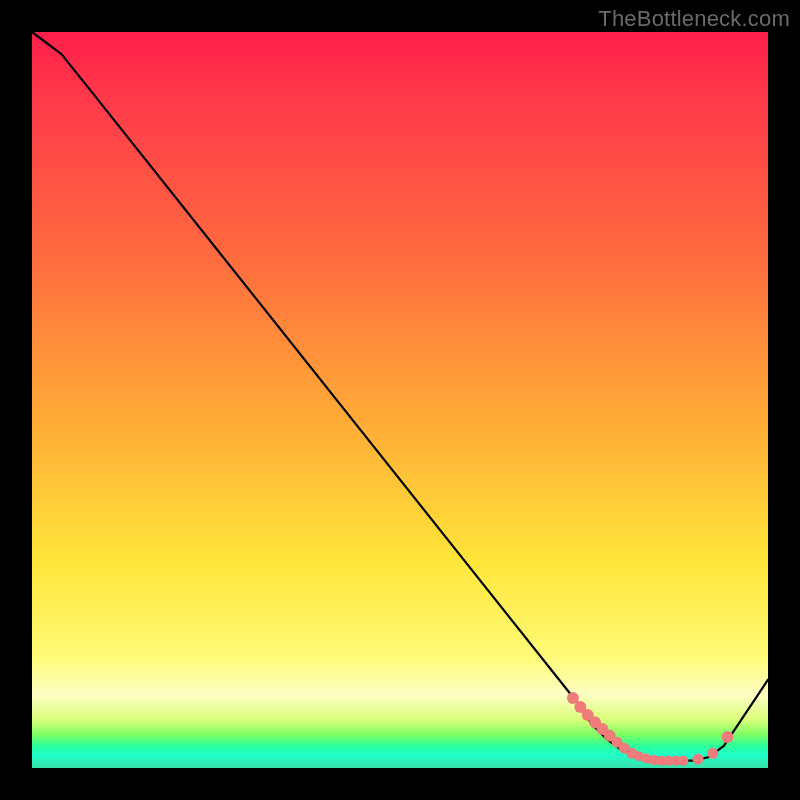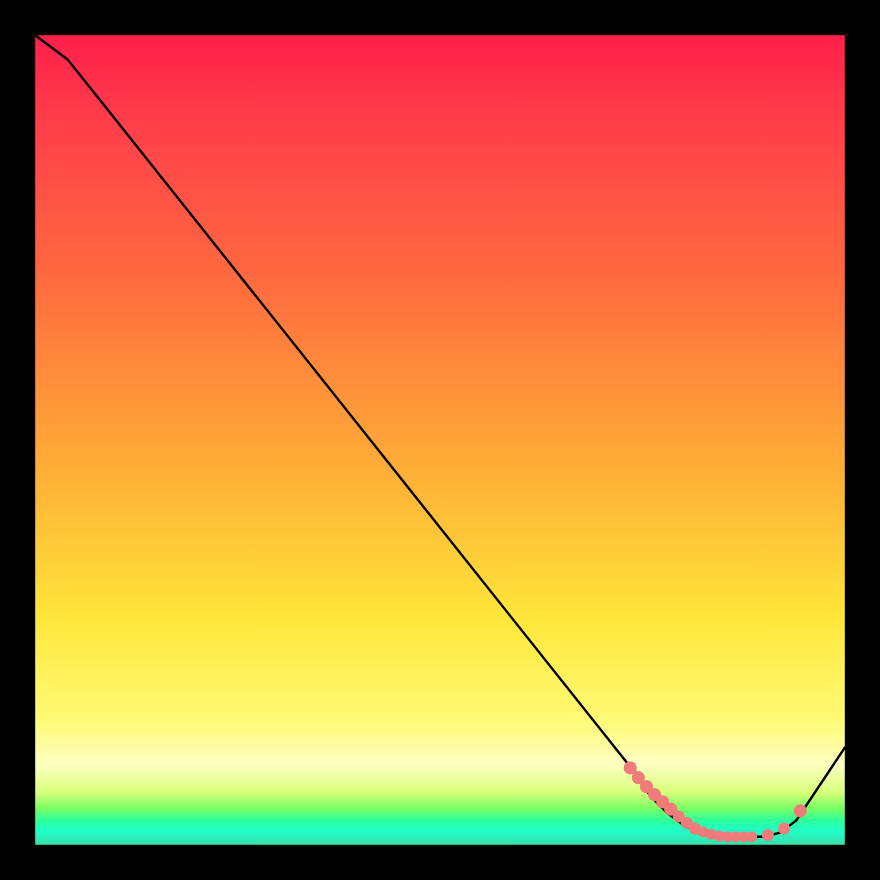--- a/index.html
+++ b/index.html
@@ -92,13 +92,14 @@
           <circle cx="629.28" cy="728.64" r="5" class="marker" fill="#ef7b7a"></circle>
           <circle cx="636.64" cy="728.64" r="5" class="marker" fill="#ef7b7a"></circle>
           <circle cx="644.00" cy="728.64" r="5" class="marker" fill="#ef7b7a"></circle>
           <circle cx="651.36" cy="728.64" r="5" class="marker" fill="#ef7b7a"></circle>
           <circle cx="666.08" cy="727.17" r="5.5" class="marker" fill="#ef7b7a"></circle>
           <circle cx="680.80" cy="721.28" r="5.5" class="marker" fill="#ef7b7a"></circle>
           <circle cx="695.52" cy="705.09" r="6" class="marker" fill="#ef7b7a"></circle>
         </g>
     </svg>
   </div>
+  <div class="watermark">TheBottleneck.com</div>
 </div>
 
 </body></html>

